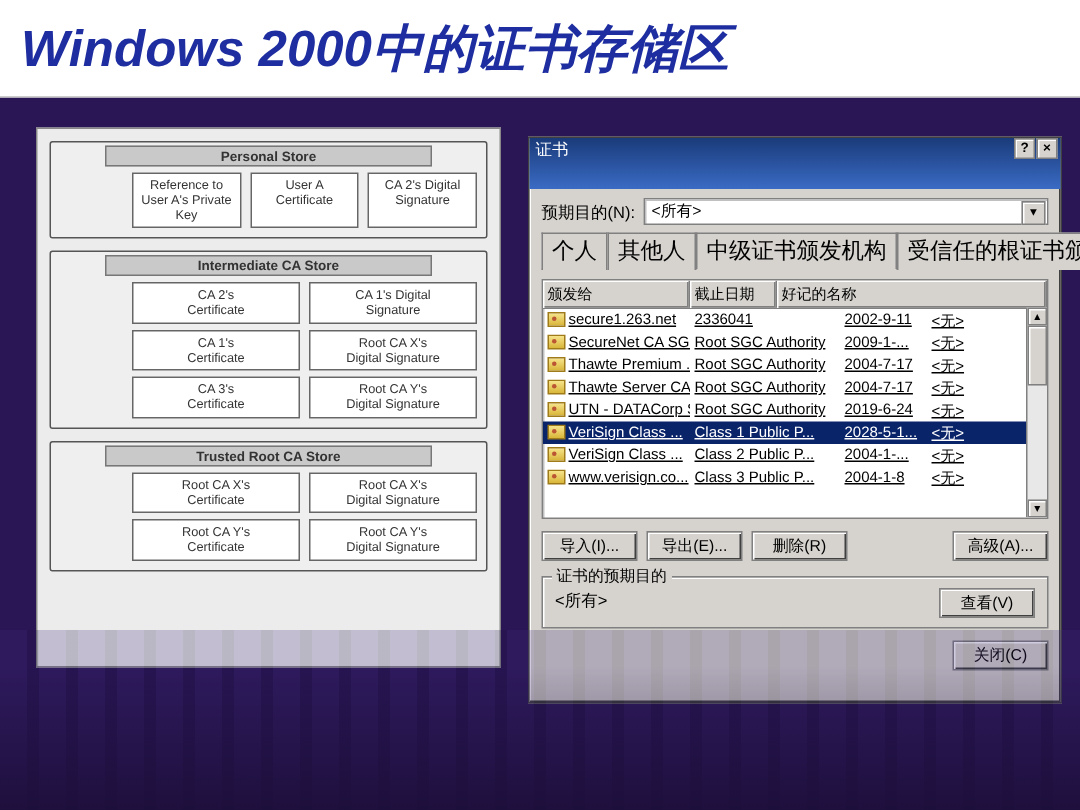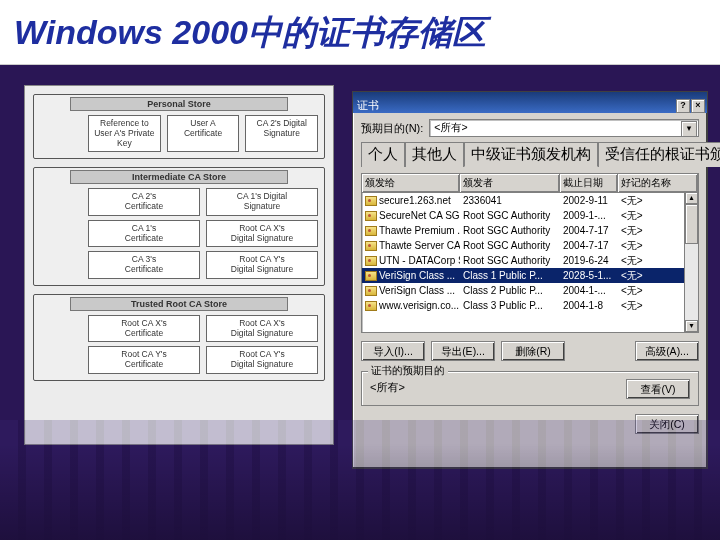--- a/index.html
+++ b/index.html
@@ -48,22 +48,22 @@
     font-size:8.5px; padding:3px 2px; line-height:1.15;
   }
   
   .dlg {
     position:absolute; left:352px; top:26px; width:356px; height:378px;
     background:#d6d3ce; border:1px solid #404040;
     box-shadow:inset -1px -1px #404040, inset 1px 1px #fff;
     font-size:11px; color:#000;
   }
   .titlebar {
-    height:21px; background:linear-gradient(#1a3b7a,#3a6bc4);
-    color:#fff; font-size:11px; display:flex; align-items:flex-end;
+    height:34px; background:linear-gradient(#1a3b7a,#3a6bc4);
+    color:#fff; font-size:11px; display:flex; align-items:flex-start;
     justify-content:space-between; padding:0 2px 0 4px;
   }
   .titlebar-btns { display:flex; gap:1px; }
   .tb-btn { width:14px; height:14px; background:#d6d3ce; border:1px solid #808080;
     box-shadow:inset 1px 1px #fff; font-size:9px; line-height:11px; text-align:center;
     color:#000; font-weight:bold; }
   .dlg-body { padding:6px 8px 8px 8px; }
   .purpose-row { display:flex; align-items:center; gap:6px; font-size:11px; margin-bottom:4px; }
   .combo {
     flex:1; height:18px; background:#fff; border:1px solid #808080;
@@ -82,21 +82,21 @@
   .listbox {
     margin-top:6px; height:160px; background:#fff; border:1px solid #808080;
     box-shadow:inset 1px 1px #c0c0c0; position:relative; overflow:hidden;
   }
   .lb-head { display:flex; background:#d6d3ce; border-bottom:1px solid #808080;
     font-size:10px; }
   .lb-head div { border-right:1px solid #808080; padding:2px 3px;
     box-shadow:inset 1px 1px #fff, inset -1px -1px #808080; }
   .col1{width:98px}.col2{width:100px}.col3{width:58px}.col4{flex:1}
   .lb-rows { font-size:10px; }
-  .lb-row { display:flex; height:15px; align-items:center; }
+  .lb-row { display:flex; height:15px; align-items:center;text-decoration:underline; }
   .lb-row.sel { background:#0a246a; color:#fff; }
   .lb-row div { overflow:hidden; white-space:nowrap; padding:0 3px; }
   .cert-ico { display:inline-block; width:12px; height:10px;
     background:linear-gradient(#f6e38a,#d9b63a); border:1px solid #a07b1a;
     margin-right:2px; vertical-align:middle; position:relative; }
   .cert-ico::after{content:"";position:absolute;left:2px;top:2px;width:3px;height:3px;
     background:#b53; border-radius:50%;}
   .scroll { position:absolute; right:0; top:18px; bottom:0; width:14px;
     background:#e8e8e8; border-left:1px solid #808080; }
   .scroll .thumb{position:absolute;left:0;right:0;top:12px;height:40px;background:#d6d3ce;
@@ -193,21 +193,20 @@
       <div class="tabs" id="tabs">
           <div class="tab">个人</div>
           <div class="tab">其他人</div>
           <div class="tab active">中级证书颁发机构</div>
           <div class="tab">受信任的根证书颁发机构</div>
         </div>
 
       <div class="listbox">
         <div class="lb-head">
           <div class="col1">颁发给</div>
-          <div class="col2">颁发者</div>
           <div class="col3">截止日期</div>
           <div class="col4">好记的名称</div>
         </div>
         <div class="lb-rows" id="rows">
             <div class="lb-row">
               <div class="col1"><span class="cert-ico"></span>secure1.263.net</div>
               <div class="col2">2336041</div>
               <div class="col3">2002-9-11</div>
               <div class="col4">&lt;无&gt;</div>
             </div>

